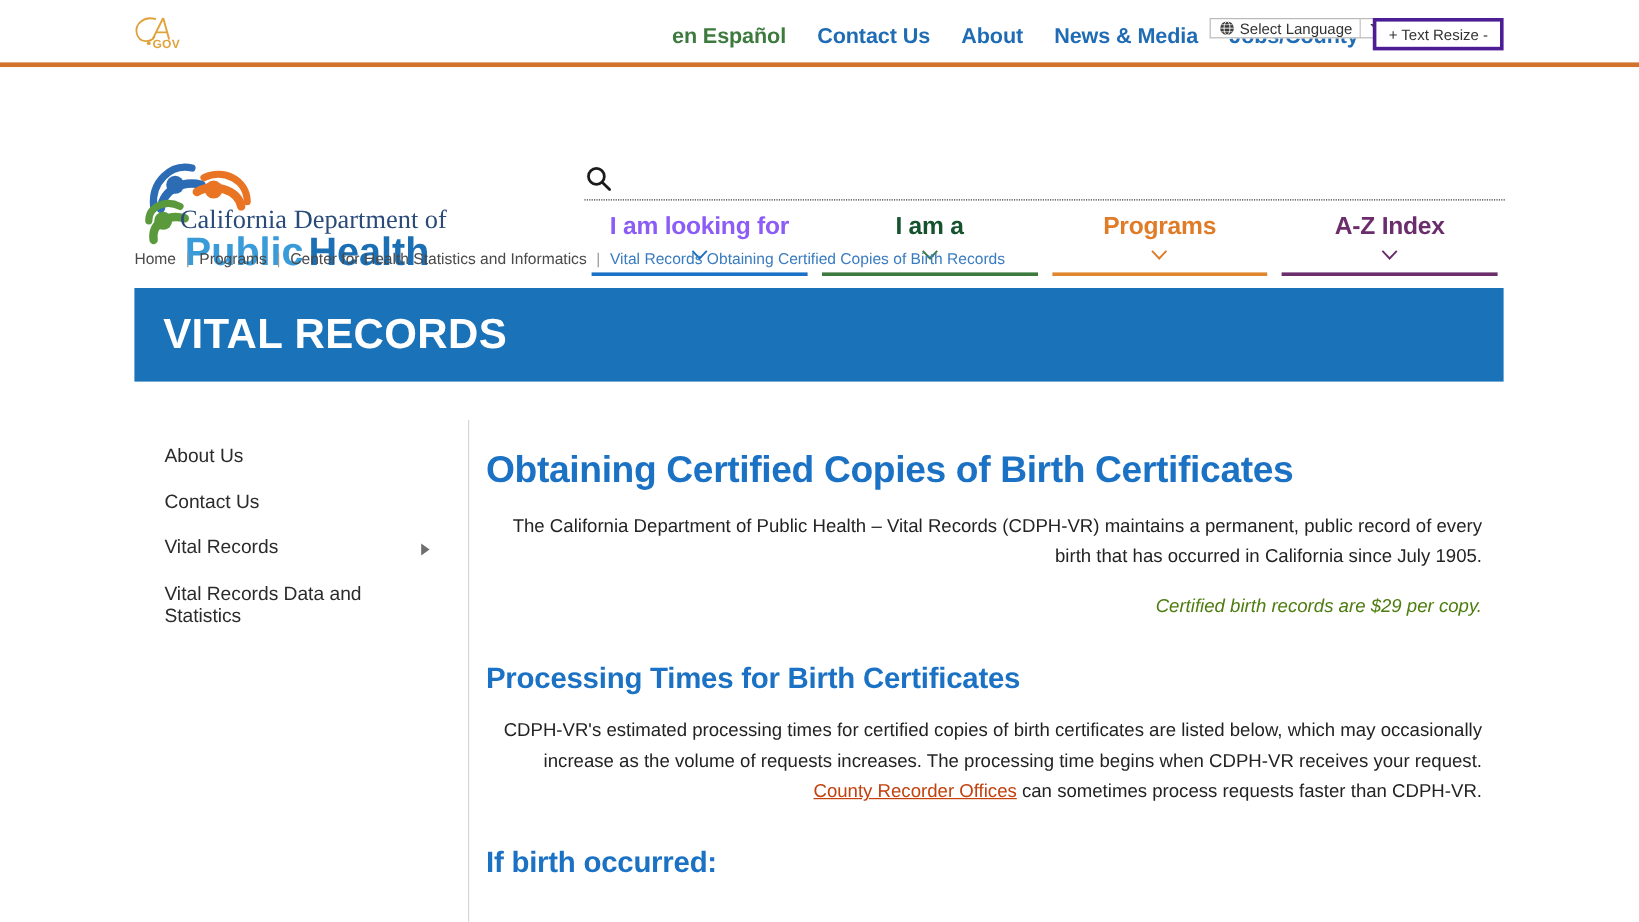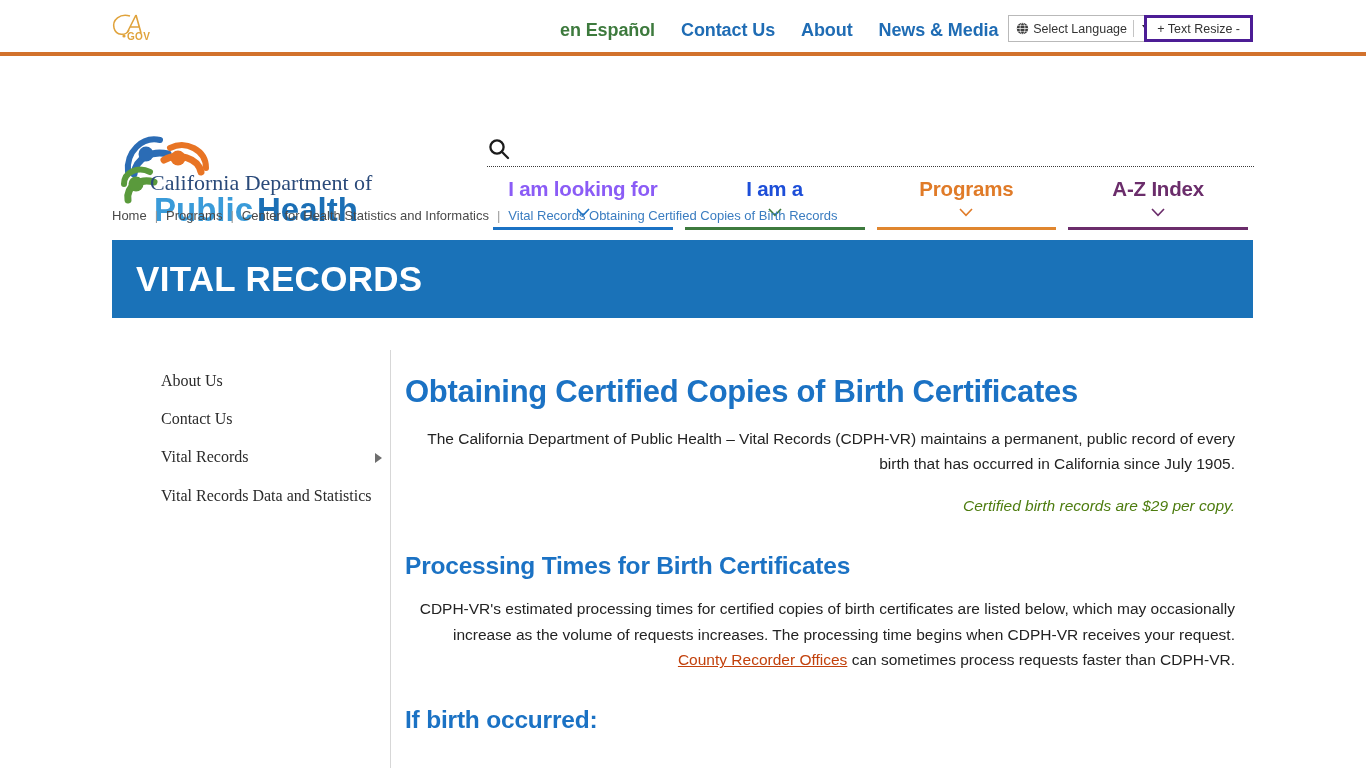--- a/index.html
+++ b/index.html
@@ -37,21 +37,21 @@
     color: #1f6cb4;
     text-decoration: none;
     letter-spacing: -0.1px;
     white-space: nowrap;
   }
   .utility-links a.espanol { color: #3d7a3d; }
 
   .lang-select {
     position: absolute;
     right: 206px; top: 15px;
-    height: 27px;
+    height: 17px;
     min-width: 138px;
     border: 1px solid #b9b9b9;
     background: #fff;
     display: flex;
     align-items: center;
     padding: 0 5px 0 7px;
     font-size: 12.5px;
     color: #333;
     gap: 4px;
   }
@@ -172,24 +172,23 @@
   }
 
   
   .content-wrap {
     position: absolute;
     left: 0; top: 350px;
     width: 1366px;
   }
   .side-nav {
     position: absolute;
-    left: 124px; top: 0;
+    left: 100px; top: 0;
     width: 278px;
     padding-top: 12px;
-    font-family: Liberation Serif, serif;
   }
   .side-nav-item {
     position: relative;
     display: block;
     padding: 10px 24px 10px 37px;
     font-size: 16px;
     color: #2b2b2b;
     text-decoration: none;
     line-height: 1.14;
   }
@@ -319,21 +318,21 @@
 
     <div class="main-nav">
       <a class="nav-item" href="#">
         <span class="nav-label" style="color:#8b5cf6">I am looking for</span>
         <svg class="nav-chev" viewBox="0 0 14 9">
           <path d="M1 1 L7 7.4 L13 1" fill="none" stroke="#1b72c4" stroke-width="1.6"></path>
         </svg>
         <span class="nav-rule" style="background:#1b72c4"></span>
       </a>
       <a class="nav-item" href="#">
-        <span class="nav-label" style="color:#1d4ed8">I am a</span>
+        <span class="nav-label" style="color:#14532d">I am a</span>
         <svg class="nav-chev" viewBox="0 0 14 9">
           <path d="M1 1 L7 7.4 L13 1" fill="none" stroke="#3d7a3d" stroke-width="1.6"></path>
         </svg>
         <span class="nav-rule" style="background:#3d7a3d"></span>
       </a>
       <a class="nav-item" href="#">
         <span class="nav-label" style="color:#e07b28">Programs</span>
         <svg class="nav-chev" viewBox="0 0 14 9">
           <path d="M1 1 L7 7.4 L13 1" fill="none" stroke="#e07b28" stroke-width="1.6"></path>
         </svg>

